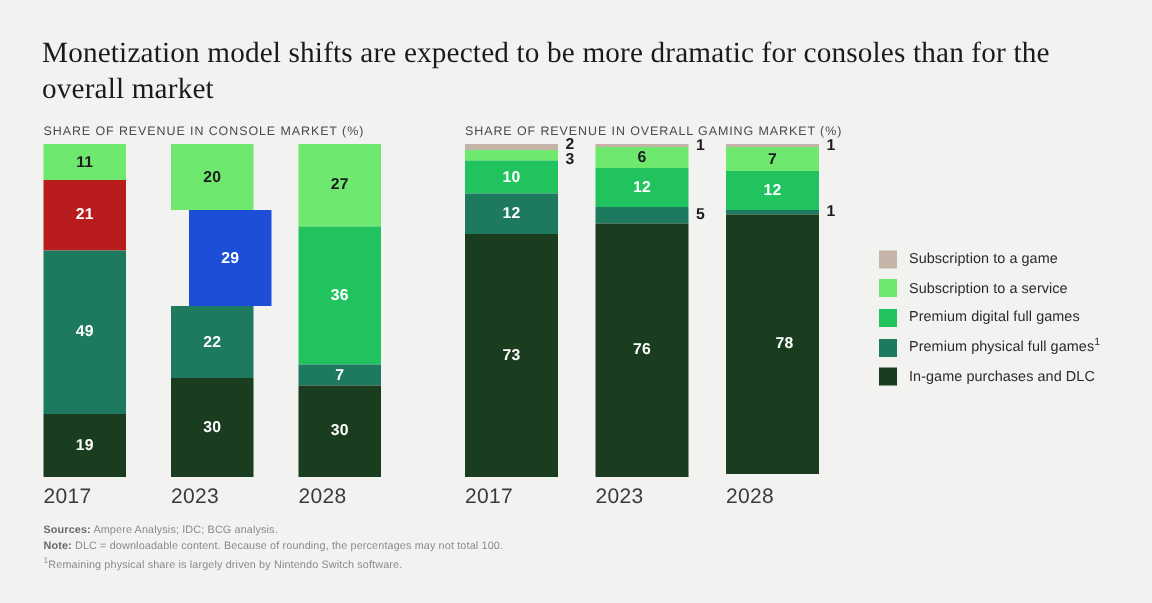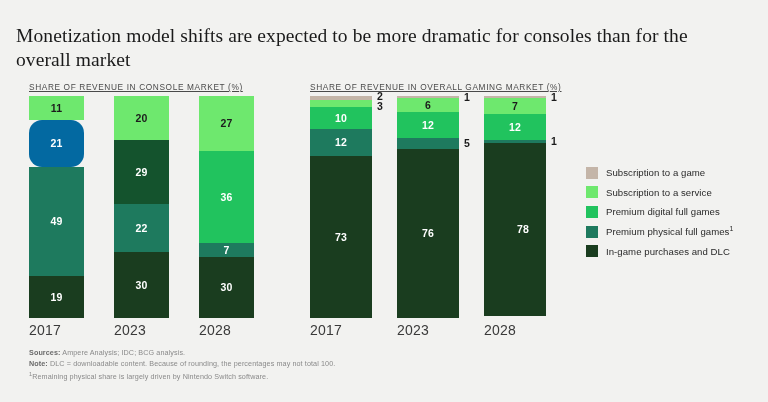--- a/index.html
+++ b/index.html
@@ -7,36 +7,35 @@
   body {
     width: 768px; height: 402px;
     background: #f2f2f0;
     font-family: "Liberation Sans", sans-serif;
     color: #231f20;
     overflow: hidden;
     position: relative;
   }
   #page-title {
     position: absolute;
-    left: 16px; top: 24px; width: 700px;
+    left: 28px; top: 24px; width: 700px;
     font-family: "Liberation Serif", serif;
     font-size: 19.5px;
     line-height: 24px;
     font-weight: 400;
     color: #1a1a1a;
     letter-spacing: 0.1px;
   }
   .panel-subtitle {
     position: absolute;
     font-size: 8.3px;
     letter-spacing: 0.62px;
     color: #4a4a4a;
     font-weight: 400;
     white-space: nowrap;
-    text-decoration: underline;
   }
   #sub-console { left: 29px; top: 82px; }
   #sub-overall { left: 310px; top: 82px; }
 
   .chart-area { position: absolute; }
 
   .bar-group { position: absolute; bottom: 0; }
   .seg {
     position: relative;
     width: 100%;
@@ -113,38 +112,38 @@
 
 <div class="panel-subtitle" id="sub-console">SHARE OF REVENUE IN CONSOLE MARKET (%)</div>
 <div class="panel-subtitle" id="sub-overall">SHARE OF REVENUE IN OVERALL GAMING MARKET (%)</div>
 
 <div class="chart-area" id="chart-console" style="left: 0px; top: 0px; width: 768px; height: 402px; pointer-events: none;">
     <div class="bar-group" style="position: absolute; left: 29px; top: 96px; width: 44px; height: 244px; pointer-events: auto;">
       <div style="position: absolute; left: 0px; top: 0px; width: 55px; height: 222px; display: flex; flex-direction: column;">
         <div class="seg" style="height: 24.42px; background: rgb(110, 232, 110);">
           <span class="seg-label dark">11</span>
         </div>
-        <div class="seg" style="height: 46.62px; background: #0369a1; border-radius: 13px;">
+        <div class="seg" style="height: 46.62px; background: #b91c1c;">
           <span class="seg-label light">21</span>
         </div>
         <div class="seg" style="height: 108.78px; background: rgb(30, 122, 94);">
           <span class="seg-label light">49</span>
         </div>
         <div class="seg" style="height: 42.18px; background: rgb(26, 61, 31);">
           <span class="seg-label light">19</span>
         </div>
       </div>
       <div class="year-label">2017</div>
     </div>
     <div class="bar-group" style="position: absolute; left: 114px; top: 96px; width: 55px; height: 244px; pointer-events: auto;">
       <div style="position: absolute; left: 0px; top: 0px; width: 55px; height: 222px; display: flex; flex-direction: column; justify-content: flex-end;">
         <div class="seg" style="height: 44.4px; background: rgb(110, 232, 110);">
           <span class="seg-label dark">20</span>
         </div>
-        <div class="seg" style="height: 64.38px; background: #14532d;">
+        <div class="seg" style="height: 64.38px; background: #1d4ed8; margin-left: 12px;">
           <span class="seg-label light">29</span>
         </div>
         <div class="seg" style="height: 48.84px; background: rgb(30, 122, 94);">
           <span class="seg-label light">22</span>
         </div>
         <div class="seg" style="height: 66.6px; background: rgb(26, 61, 31);">
           <span class="seg-label light">30</span>
         </div>
       </div>
       <div class="year-label">2023</div>

